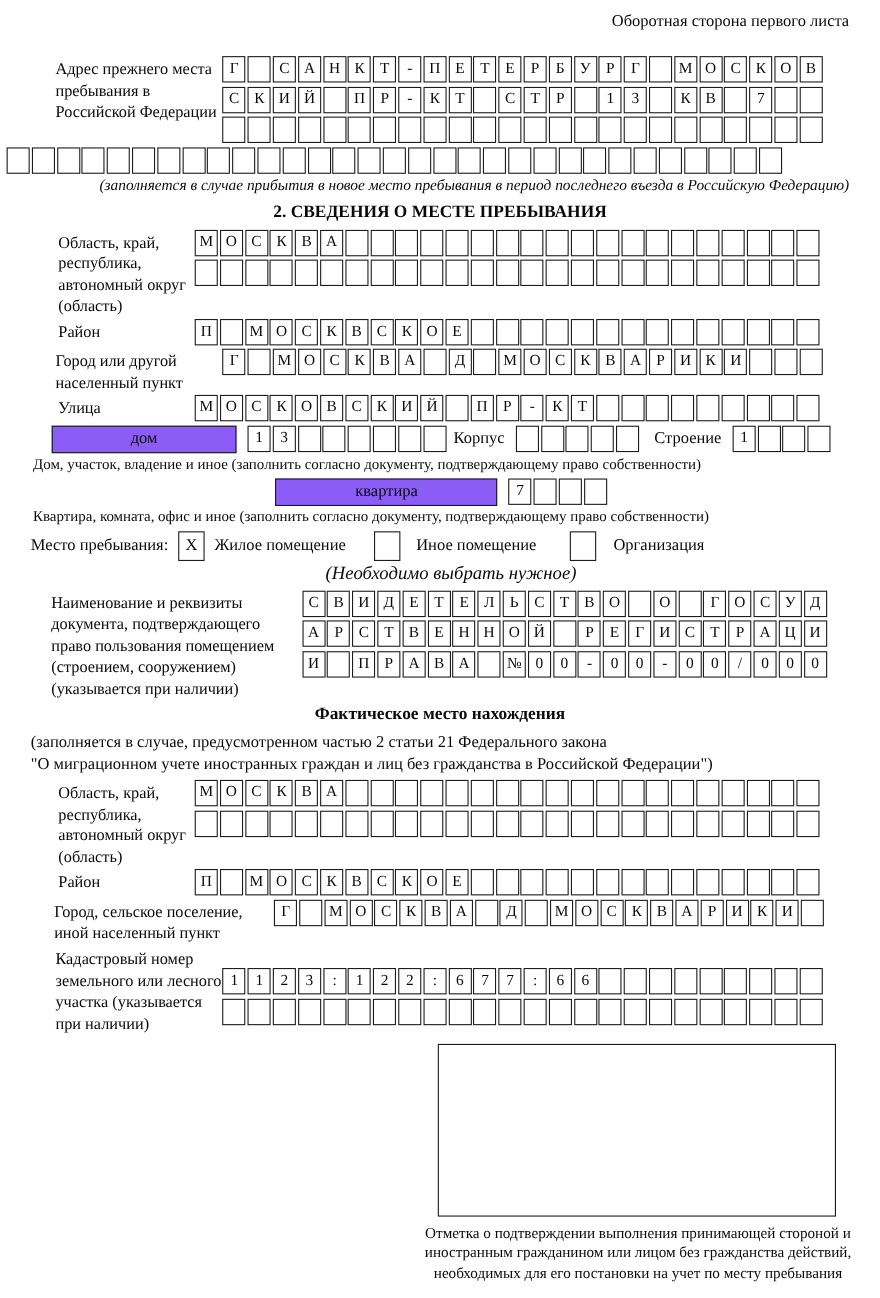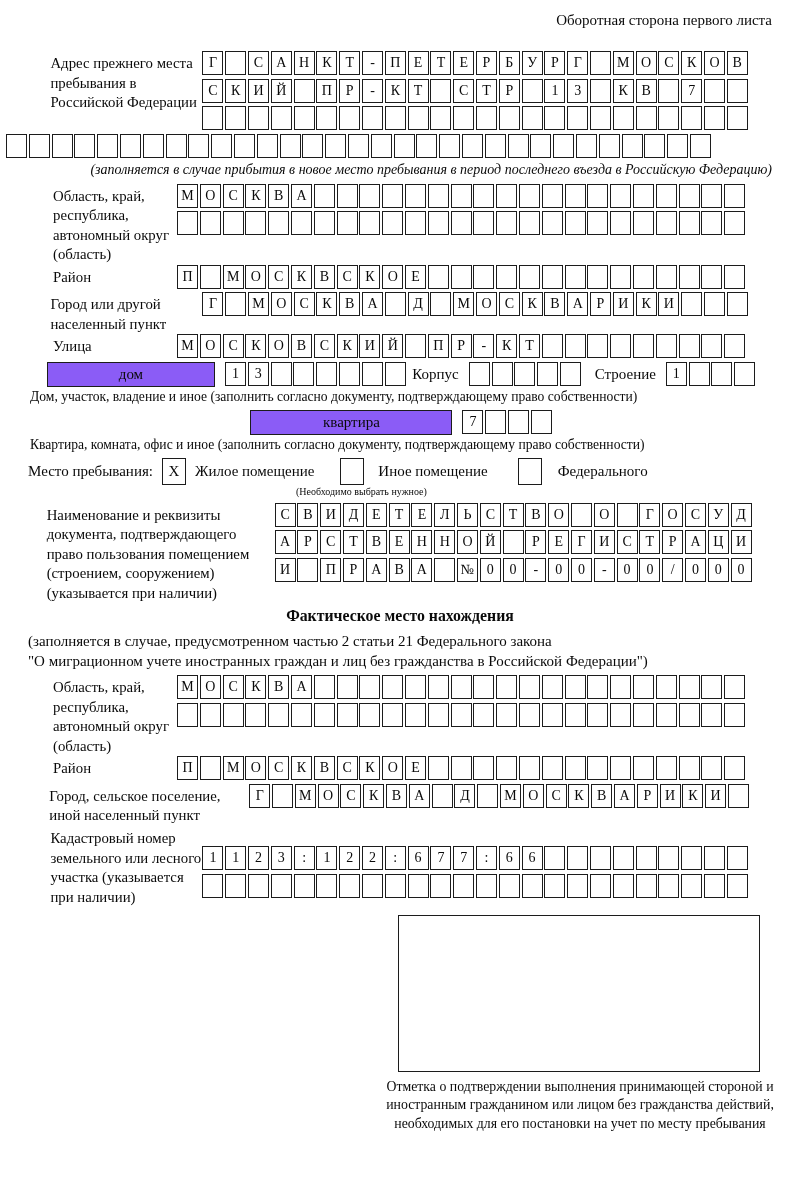--- a/index.html
+++ b/index.html
@@ -21,21 +21,21 @@
   .fullrow{margin-left:-22px;}
   .caption{font-size:14px;text-align:right;margin:0 0 5px 0;line-height:1.25;font-style:italic;}
   .caption-left{font-size:13.6px;text-align:left;margin:0 0 4px 2px;line-height:1.25;}
   .sect-title{font-weight:bold;text-align:center;font-size:15.8px;margin:4px 0 7px 0;}
   .widebox{border:1.5px solid #1c1c1c;height:23px;display:flex;align-items:center;
            justify-content:center;font-size:15px;background:#8b5cf6;}
   .inline-lbl{font-size:15px;padding-top:4px;}
   .chk{flex:0 0 22px;width:22px;height:25px;border:1.5px solid #1c1c1c;display:flex;
        align-items:center;justify-content:center;font-size:15px;background:#fff;}
   .stayrow{display:flex;align-items:center;margin:3px 0 1px 0;font-size:15px;}
-  .hint{font-size:10px;margin:0 0 6px 268px;}
+  .hint{font-size:17px;margin:0 0 6px 268px;font-style:italic;}
   .fact-cap{font-size:15px;text-align:left;line-height:1.3;margin:0;}
   .bigbox{width:360px;height:155px;border:1.6px solid #1c1c1c;margin:8px 0 0 370px;background:#fff;}
   .footer-cap{width:408px;margin:6px 0 0 348px;text-align:center;font-size:13.8px;line-height:1.32;}
   .mb2{margin-bottom:2px;} .mb4{margin-bottom:4px;} .mt4{margin-top:4px;}
 </style>
 </head>
 <body>
 
 <div class="page">
 
@@ -152,20 +152,21 @@
       <div class="cell"></div>
       <div class="cell"></div>
       <div class="cell"></div>
       <div class="cell"></div>
       <div class="cell"></div>
       <div class="cell"></div>
       <div class="cell"></div>
     </div>
   <div class="caption">(заполняется в случае прибытия в новое место пребывания в период последнего въезда в Российскую Федерацию)</div>
 
+  <div class="sect-title">2. СВЕДЕНИЯ О МЕСТЕ ПРЕБЫВАНИЯ</div>
 
   <div class="frow">
     <div class="lbl w124">Область, край, республика, автономный округ (область)</div>
     <div class="gridcol">
       <div class="cells">
           <div class="cell">М</div>
           <div class="cell">О</div>
           <div class="cell">С</div>
           <div class="cell">К</div>
           <div class="cell">В</div>
@@ -353,21 +354,21 @@
   </div>
   <div class="caption-left">Квартира, комната, офис и иное (заполнить согласно документу, подтверждающему право собственности)</div>
 
   <div class="stayrow">
     <span>Место пребывания:</span>
     <span class="chk" style="margin:0 9px 0 9px;">X</span>
     <span>Жилое помещение</span>
     <span class="chk" style="margin:0 14px 0 26px;"></span>
     <span>Иное помещение</span>
     <span class="chk" style="margin:0 16px 0 30px;"></span>
-    <span>Федерального</span>
+    <span>Организация</span>
   </div>
   <div class="hint">(Необходимо выбрать нужное)</div>
 
   <div class="frow">
     <div class="lbl w228">Наименование и реквизиты документа, подтверждающего право пользования помещением (строением, сооружением) (указывается при наличии)</div>
     <div class="gridcol">
       <div class="cells">
           <div class="cell">С</div>
           <div class="cell">В</div>
           <div class="cell">И</div>

